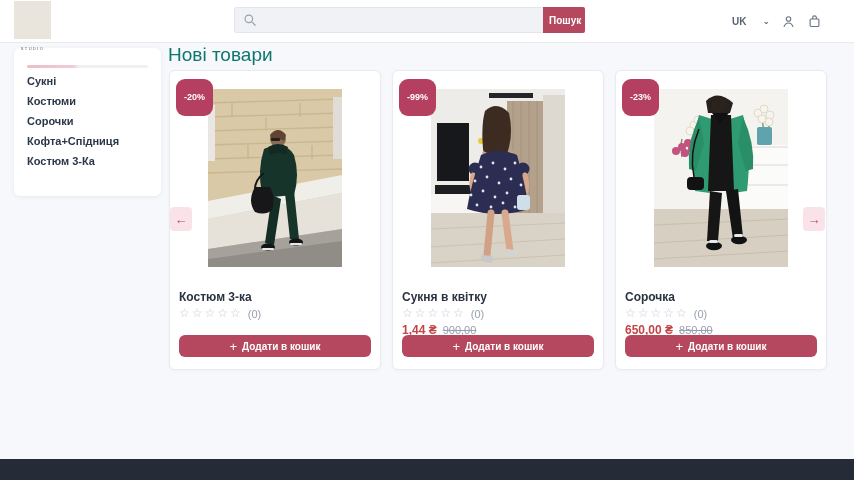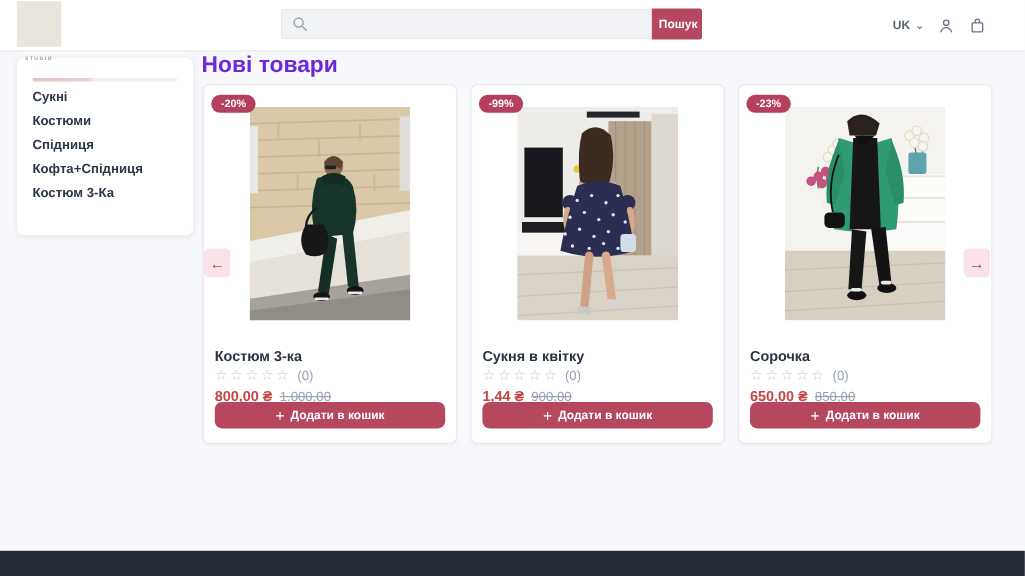--- a/index.html
+++ b/index.html
@@ -15,38 +15,38 @@
         display:flex;flex-direction:column;align-items:center;justify-content:center;cursor:pointer;gap:45px;}
   .logo-title{font-size:10px;font-weight:bold;letter-spacing:.5px;color:#1d1d1d;line-height:10px;}
   .logo-sub{font-size:4px;letter-spacing:1.4px;color:#5a5a55;margin-top:2px;line-height:4px;}
   .searchbar{position:absolute;left:234px;top:7px;width:351px;height:26px;display:flex;}
   .search-wrap{flex:1;position:relative;background:#f0f2f6;border:1px solid #e2e5eb;border-right:none;border-radius:3px 0 0 3px;box-sizing:border-box;}
   .search-input{width:100%;height:100%;border:none;background:transparent;padding:0 6px 0 29px;font-size:11px;outline:none;box-sizing:border-box;font-family:inherit;color:#2a3342;}
   .search-icon{position:absolute;left:8px;top:5px;width:14px;height:14px;pointer-events:none;}
   .search-btn{width:42px;background:#b5485e;color:#fff;border:none;font-size:10px;font-weight:bold;
               border-radius:0 2px 2px 0;font-family:inherit;cursor:pointer;}
   .header-right{position:absolute;right:32px;top:0;height:42px;display:flex;align-items:center;gap:10px;}
-  .lang{display:flex;align-items:center;gap:4px;font-size:10px;font-weight:bold;color:#5a6370;cursor:pointer;}
+  .lang{display:flex;align-items:center;gap:16px;font-size:10px;font-weight:bold;color:#5a6370;cursor:pointer;}
   .chev{font-size:9px;line-height:8px;color:#5a6370;}
   .hicon{width:16px;height:16px;display:flex;align-items:center;justify-content:center;cursor:pointer;}
   
   .sidebar{position:absolute;left:14px;top:48px;width:147px;height:148px;background:#fff;border-radius:6px;
            box-shadow:0 1px 4px rgba(40,50,70,.08);box-sizing:border-box;padding:12px 13px;}
   .sidebar-title{margin:0;font-size:15px;font-weight:bold;color:#2a3342;}
   .sidebar-underline{height:3px;margin-top:5px;border-radius:2px;
     background:linear-gradient(to right,#eabfc6 0%,#f0ccd2 38%,#eff0f3 43%,#eff0f3 100%);}
   .cat-item{font-size:11px;font-weight:bold;color:#2b3648;margin-top:7px;line-height:13px;cursor:pointer;}
   .cat-item:first-of-type{margin-top:8px;}
   
-  .page-title{position:absolute;left:168px;top:44px;margin:0;font-size:19px;font-weight:bold;color:#6d28d9;}
+  .page-title{position:absolute;left:168px;top:44px;margin:0;font-size:19px;font-weight:normal;color:#0f766e;}
   .card{position:absolute;top:70px;width:212px;height:300px;background:#fff;border:1px solid #e9ebf1;
         border-radius:6px;box-sizing:border-box;box-shadow:0 1px 3px rgba(40,50,70,.04);}
   .c0{left:169px}.c1{left:392px}.c2{left:615px}
   .badge{position:absolute;left:6px;top:8px;background:#b43f5e;color:#fff;font-size:9px;font-weight:bold;
-         padding:3px 8px;border-radius:9px;z-index:2;line-height:9px;}
+         padding:14px 8px;border-radius:9px;z-index:2;line-height:9px;}
   .pimg{width:134px;height:178px;margin:18px auto 0;cursor:pointer;overflow:hidden;}
   .pimg svg{display:block;width:100%;height:100%;}
   .pname{margin:24px 9px 0;font-size:12px;font-weight:bold;color:#2a3342;cursor:pointer;line-height:13px;}
   .rating{margin:3px 0 0 9px;display:flex;align-items:center;gap:5px;}
   .stars{color:#c5cbd6;font-size:12px;letter-spacing:2px;line-height:13px;}
   .rcount{color:#98a1b0;font-size:11px;}
   .prices{margin:3px 0 0 9px;display:flex;align-items:baseline;gap:6px;}
   .price{color:#c44545;font-size:12px;font-weight:bold;}
   .old{color:#98a1b0;font-size:11px;text-decoration:line-through;}
   .addbtn{position:absolute;left:9px;right:9px;bottom:12px;height:22px;background:#b5485e;border:none;
@@ -99,21 +99,21 @@
           <path d="M9 8V6a3 3 0 0 1 6 0v2"></path>
       </svg>
     </span>
   </div>
 </header>
 
 <aside class="sidebar">
   <div class="sidebar-underline"></div>
   <div class="cat-item">Сукні</div>
   <div class="cat-item">Костюми</div>
-  <div class="cat-item">Спідниця</div>
+  <div class="cat-item">Сорочки</div>
   <div class="cat-item">Кофта+Спідниця</div>
   <div class="cat-item">Костюм 3-Ка</div>
 </aside>
 
 <h1 class="page-title">Нові товари</h1>
 
 <article class="card c0">
   <span class="badge">-20%</span>
   <div class="pimg">
     <svg viewBox="0 0 134 178" preserveAspectRatio="none">
@@ -150,24 +150,20 @@
       <rect x="54" y="159" width="12" height="2" rx="1" fill="#e8e8e8"></rect>
       <rect x="82" y="154" width="12" height="2" rx="1" fill="#e8e8e8"></rect>
       <path d="M56,84 q-9,7 -9,16" stroke="#17171a" stroke-width="2" fill="none"></path>
       <path d="M47,98 q-8,14 0,25 q10,4 17,-2 q4,-12 -2,-23 Z" fill="#17171a"></path>
     </svg>
   </div>
   <h3 class="pname">Костюм 3-ка</h3>
   <div class="rating">
     <span class="stars">☆☆☆☆☆</span>
     <span class="rcount">(0)</span>
-  </div>
-  <div class="prices">
-    <span class="price">800,00 ₴</span>
-    <span class="old">1.000,00</span>
   </div>
   <button class="addbtn">
     <span class="plus">+</span>
     <span>Додати в кошик</span>
   </button>
 </article>
 
 <article class="card c1">
   <span class="badge">-99%</span>
   <div class="pimg">

